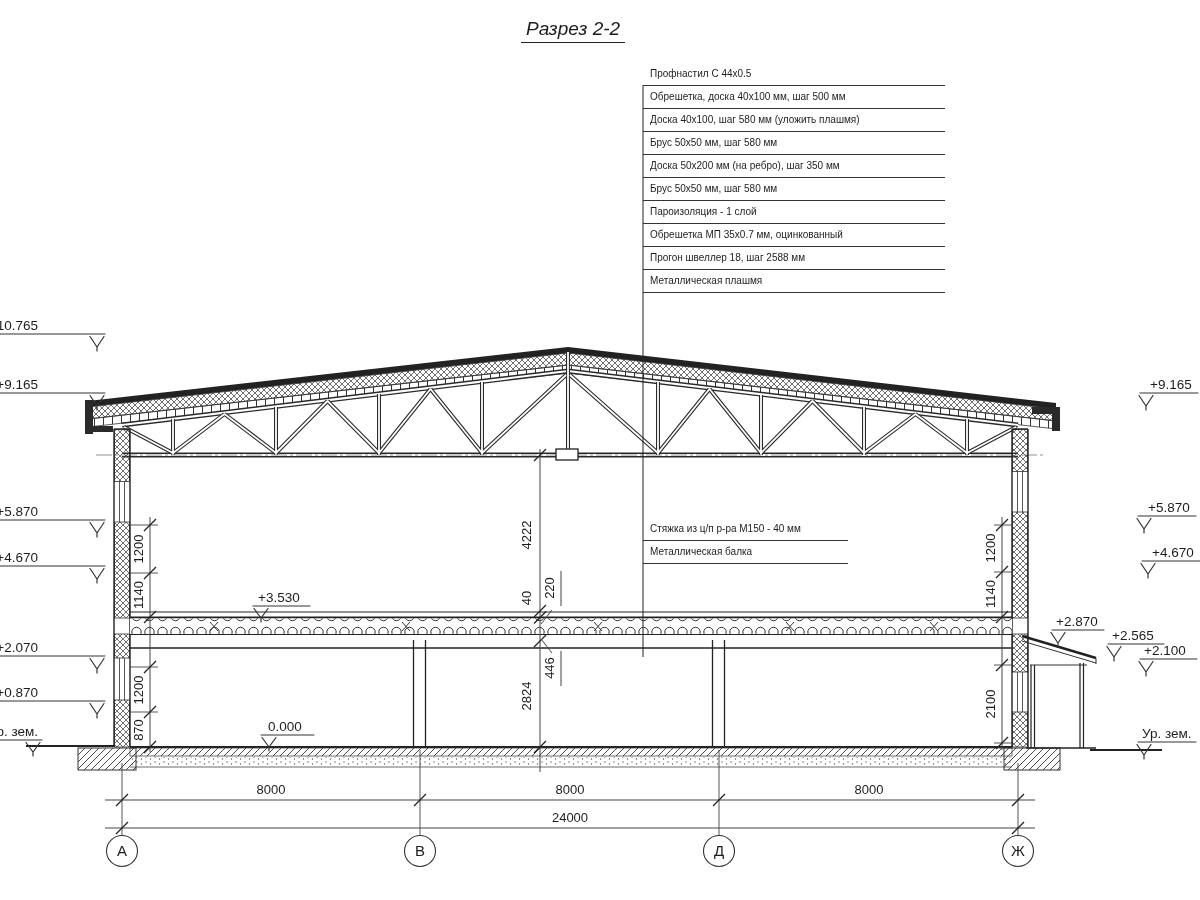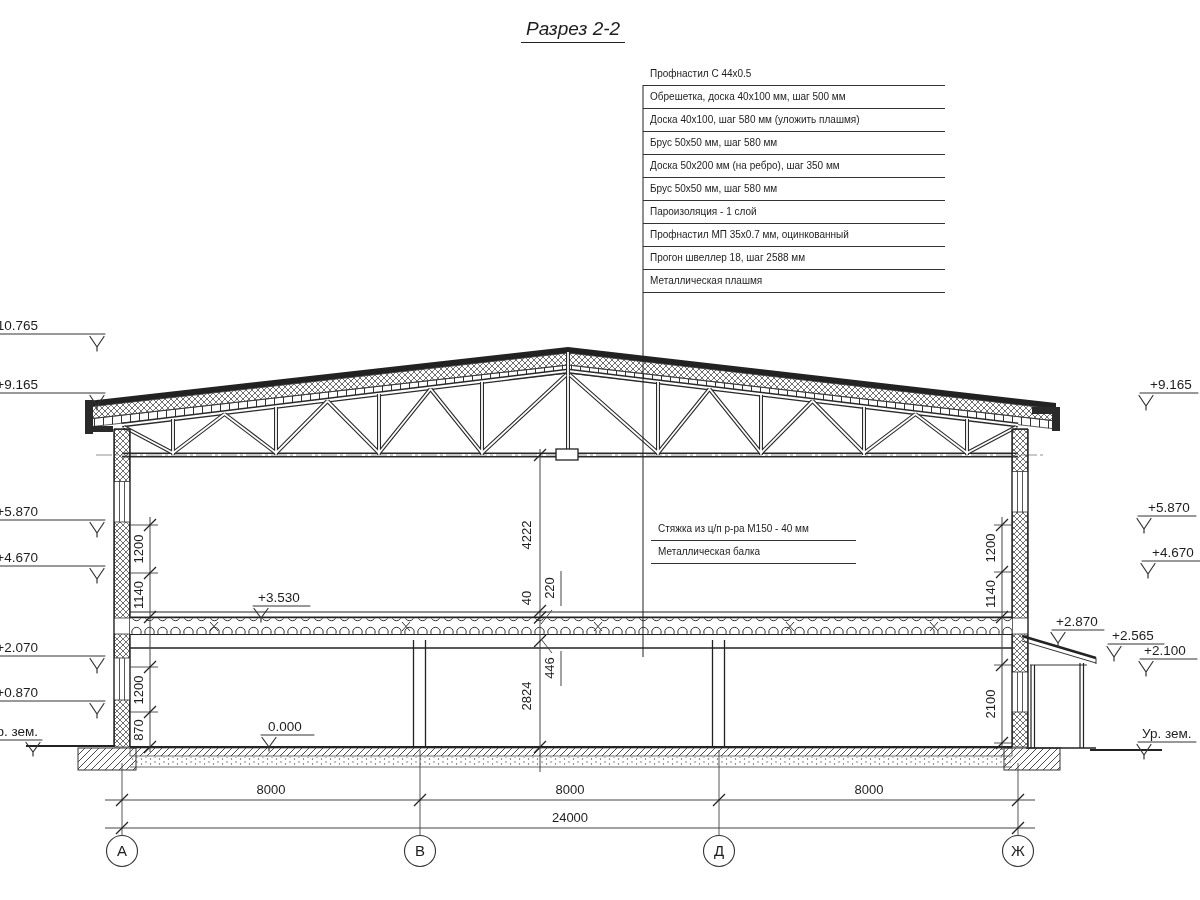--- a/index.html
+++ b/index.html
@@ -11,21 +11,21 @@
   .drawing-title {
     position:absolute; left:521px; top:18px; font-size:19px; font-style:italic;
     border-bottom:1.6px solid #222; padding:0 5px 2px; white-space:nowrap;
   }
   .callout-table { position:absolute; background:transparent; }
   .callout-row {
     height:22px; line-height:21px; font-size:10px; padding-left:7px;
     border-bottom:1px solid #333; white-space:nowrap; overflow:visible;
   }
   #roof-callouts { left:643px; top:63px; width:302px; }
-  #floor-callouts { left:643px; top:518px; width:205px;padding-left:8px; }
+  #floor-callouts { left:643px; top:518px; width:205px; }
   text { fill:#1d1d1d; font-family:"Liberation Sans", sans-serif; }
   .dim-t { font-size:13px; }
   .elev-t { font-size:13.5px; }
   .axis-t { font-size:15px; }
 </style>
 </head>
 <body>
 
 <svg width="1200" height="900" viewBox="0 0 1200 900">
   <defs>
@@ -298,21 +298,21 @@
 <div class="drawing-title">Разрез 2-2</div>
 
 <div id="roof-callouts" class="callout-table">
   <div class="callout-row">Профнастил С 44х0.5</div>
   <div class="callout-row">Обрешетка, доска 40х100 мм, шаг 500 мм</div>
   <div class="callout-row">Доска 40х100, шаг 580 мм (уложить плашмя)</div>
   <div class="callout-row">Брус 50х50 мм, шаг 580 мм</div>
   <div class="callout-row">Доска 50х200 мм (на ребро), шаг 350 мм</div>
   <div class="callout-row">Брус 50х50 мм, шаг 580 мм</div>
   <div class="callout-row">Пароизоляция - 1 слой</div>
-  <div class="callout-row">Профнастил МП 35х0.7 мм, оцинкованный</div>
+  <div class="callout-row">Обрешетка МП 35х0.7 мм, оцинкованный</div>
   <div class="callout-row">Прогон швеллер 18, шаг 2588 мм</div>
   <div class="callout-row">Металлическая плашмя</div>
 </div>
 
 <div id="floor-callouts" class="callout-table">
   <div class="callout-row">Стяжка из ц/п р-ра М150 - 40 мм</div>
   <div class="callout-row">Металлическая балка</div>
 </div>
 
 </body></html>

